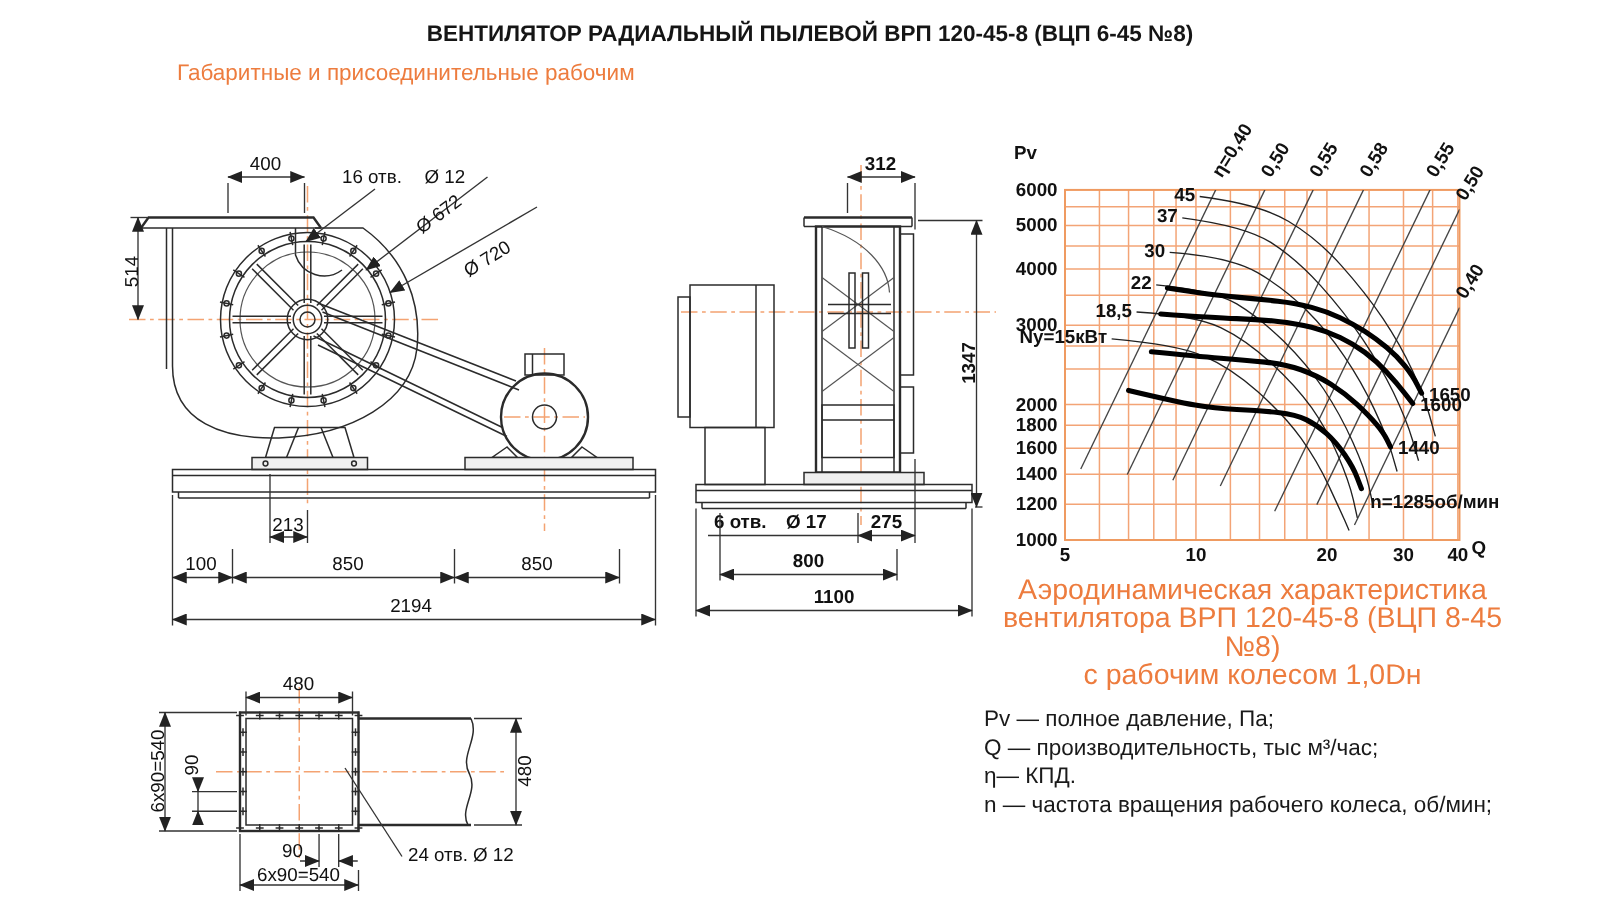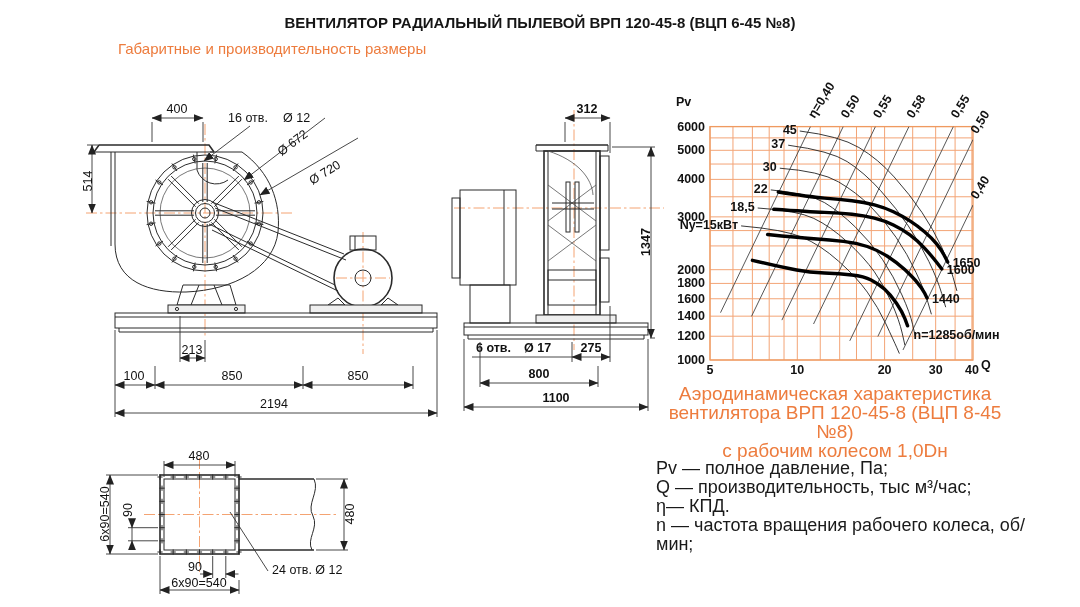--- a/index.html
+++ b/index.html
@@ -12,29 +12,29 @@
   svg text{font-family:"Liberation Sans",sans-serif;font-size:12.5px;fill:#111;}
   .k{stroke:#2b2b2b;fill:none;stroke-width:1;}
   .k2{stroke:#2b2b2b;fill:none;stroke-width:1.6;}
   .thin{stroke:#555;fill:none;stroke-width:.8;}
   .cl{stroke:#F4A372;fill:none;stroke-width:1;stroke-dasharray:11 3 2.5 3;}
   .grey{fill:#efefef;stroke:#2b2b2b;stroke-width:1;}
   .diml{stroke:#333;stroke-width:.9;fill:none;}
   .dimt{font-size:12.5px;fill:#111;}
   .rot{font-size:12.5px;}
   #caption{top:384px;left:652px;width:366px;text-align:center;color:#ED7C3E;font-size:19px;line-height:19px;}
-  #legend{top:459px;left:656px;width:370px;font-size:18px;line-height:19px;color:#1a1a1a;}
+  #legend{top:470px;left:656px;width:370px;font-size:15px;line-height:19px;color:#1a1a1a;}
 </style>
 </head>
 <body>
 
 <div id="stage">
 
   <div class="abs" id="title">ВЕНТИЛЯТОР РАДИАЛЬНЫЙ ПЫЛЕВОЙ ВРП 120-45-8 (ВЦП 6-45 №8)</div>
-  <div class="abs" id="subtitle">Габаритные и производительность размеры</div>
+  <div class="abs" id="subtitle">Габаритные и присоединительные рабочим</div>
 
   <div class="abs" style="left:82px;top:86px;">
   <svg width="372" height="340">
     <defs>
       <marker id="fa" viewBox="0 0 10 8" refX="9.5" refY="4" markerWidth="10" markerHeight="8" orient="auto-start-reverse" markerUnits="userSpaceOnUse">
         <path d="M0,0 L10,4 L0,8 z" fill="#222"></path>
       </marker>
     </defs>
 
     <g>

